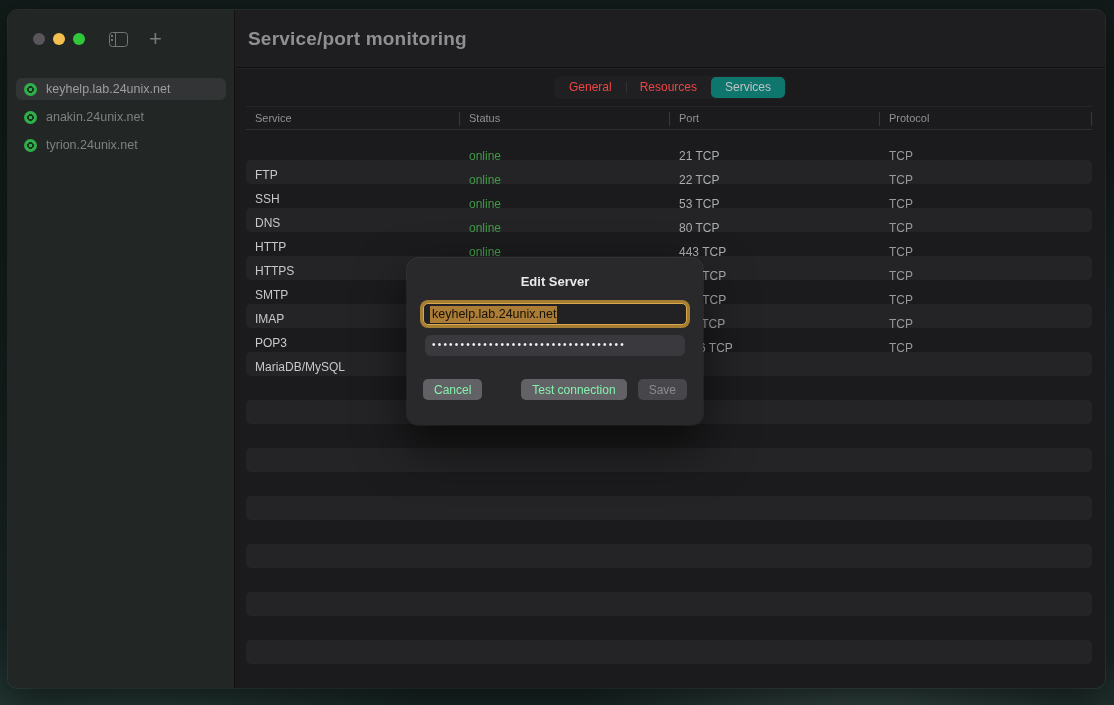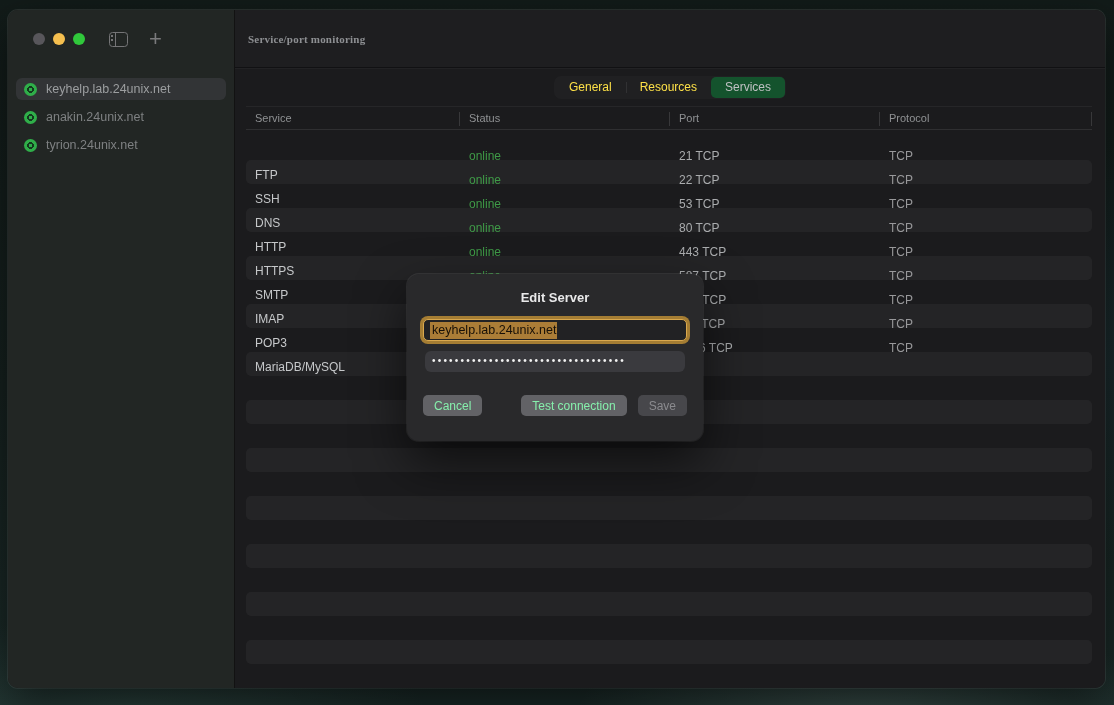--- a/index.html
+++ b/index.html
@@ -51,32 +51,32 @@
     background:radial-gradient(circle at 50% 50%, var(--green-dot,#2fae49) 0 1.6px, #14381f 1.7px 3.4px, var(--green-dot,#2fae49) 3.5px);
   }
 
   
   .main { flex:1; display:flex; flex-direction:column; background:#1b1b1d; min-width:0; }
   .main-titlebar {
     height:58px; flex:0 0 58px; display:flex; align-items:center; padding-left:13px;
     background:#1e1e20; border-bottom:1px solid #111113;
     box-shadow:0 1px 0 rgba(255,255,255,.03);
   }
-  .main-title { font-size:11px; font-weight:bold; color:#8e9093; letter-spacing:.2px;font-family:Liberation Serif, serif; }
+  .main-title { font-size:19px; font-weight:bold; color:#8e9093; letter-spacing:.2px; }
 
   .tabs-row { display:flex; justify-content:center; margin-top:8px; flex:0 0 auto; }
   .segmented { display:flex; background:rgba(255,255,255,.025); border-radius:7px; padding:1px; }
   .segment {
-    font-size:12px; color:#fde047; padding:3px 14px; border-radius:5px;
+    font-size:12px; color:#ef4444; padding:3px 14px; border-radius:5px;
     position:relative; line-height:15px;
   }
   .segment + .segment::before {
     content:""; position:absolute; left:0; top:5px; bottom:5px; width:1px; background:rgba(255,255,255,.08);
   }
-  .segment.selected { background:#14532d; color:#bfc1c3; }
+  .segment.selected { background:#0f766e; color:#bfc1c3; }
   .segment.selected::before, .segment.selected + .segment::before { display:none; }
 
   .table { margin-top:7px; flex:1; display:flex; flex-direction:column; min-height:0; }
   .thead {
     display:grid; grid-template-columns:214px 210px 210px 1fr;
     margin:0 13px 0 11px; height:24px; align-items:center;
     border-top:1px solid rgba(255,255,255,.05);
     border-bottom:1px solid rgba(255,255,255,.09);
     text-align:right;
   }
@@ -92,21 +92,21 @@
   }
   .tr.striped { background:rgba(255,255,255,.042); }
   .td { font-size:12px; padding-left:9px; white-space:nowrap; overflow:hidden; }
   .td.service  { color:#c6c8ca;margin-top:39px; }
   .td.status   { color:var(--online,#3f9a47); }
   .td.port     { color:#aaacae; }
   .td.protocol { color:#98989a; }
 
   
   .dialog {
-    position:absolute; left:407px; top:274px; width:296px; height:167px;
+    position:absolute; left:407px; top:258px; width:296px; height:167px;
     background:#29292b; border-radius:12px;
     box-shadow:0 22px 50px rgba(0,0,0,.6), 0 0 0 1px rgba(255,255,255,.09);
     z-index:10;
   }
   .dialog-title { text-align:center; margin-top:16px; font-size:13px; font-weight:bold; color:#e9e9ea; }
   .host-field {
     margin:14px 16px 0 16px; height:22px; border-radius:5px; background:#222224;
     border:1px solid #d9a84e;
     box-shadow:0 0 0 3px rgba(178,134,52,.9);
     display:flex; align-items:center; padding-left:6px; overflow:hidden;

